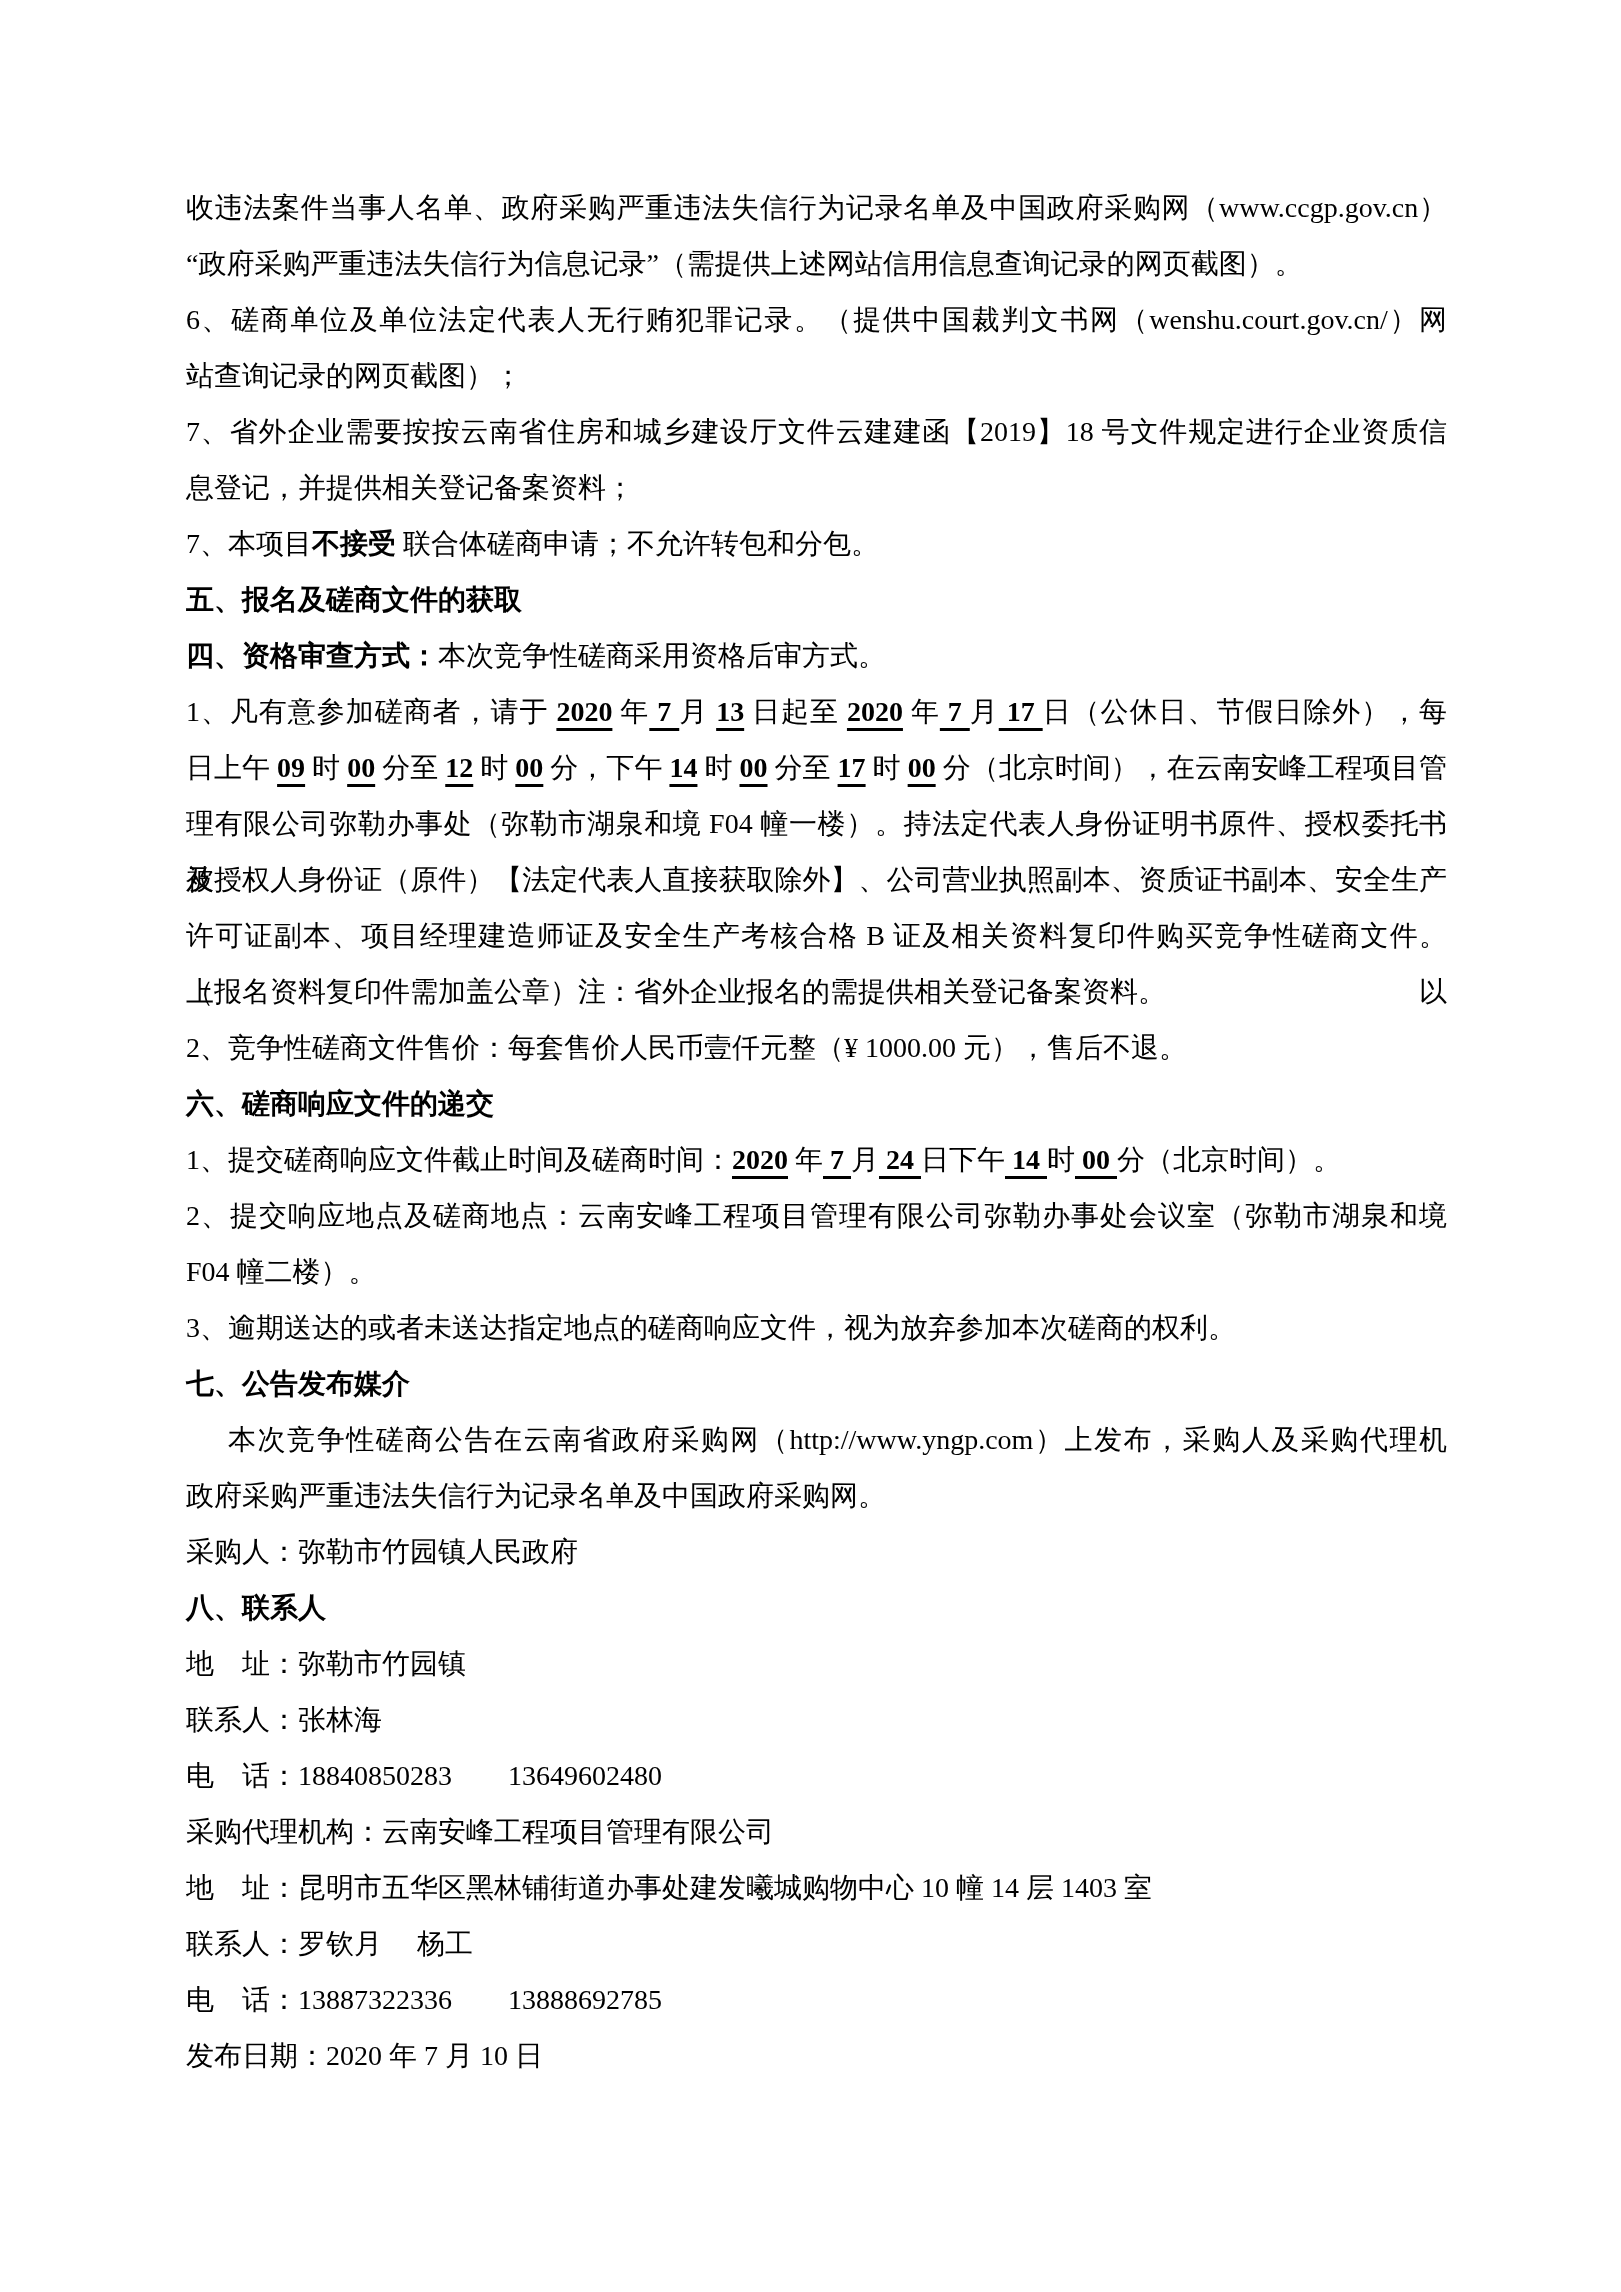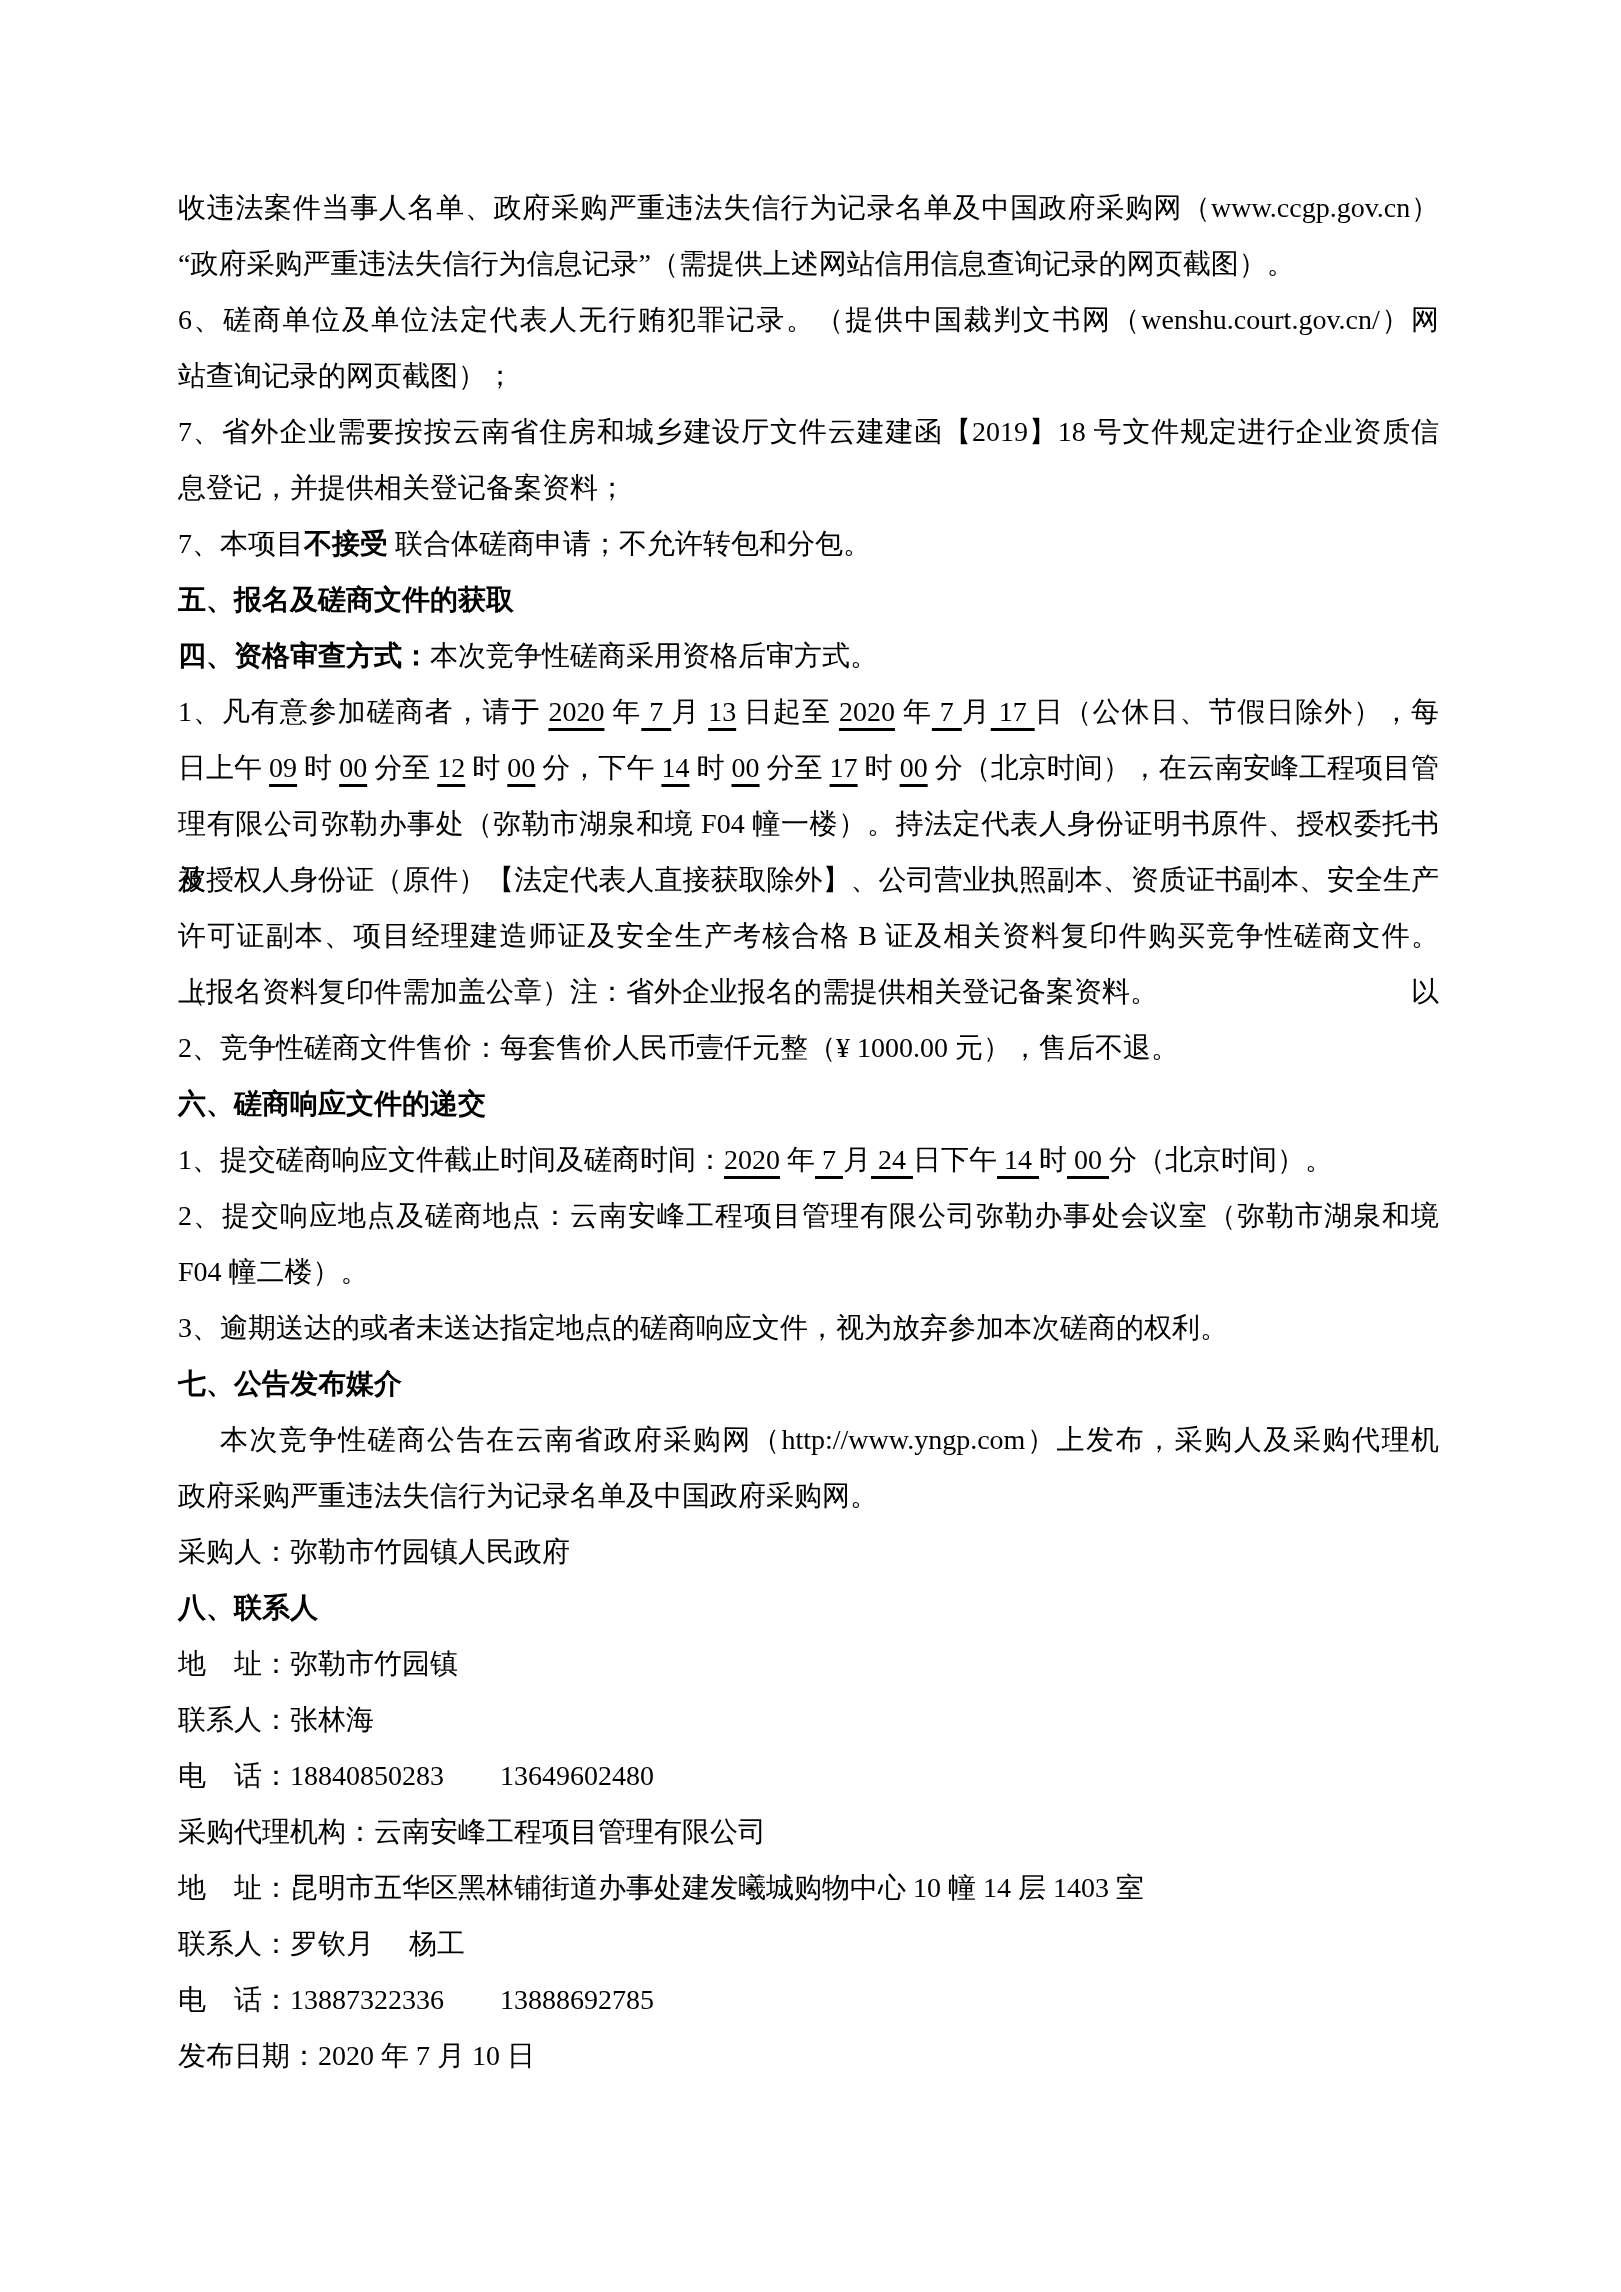--- a/index.html
+++ b/index.html
@@ -9,41 +9,42 @@
   }
   body {
     width: 1621px;
     height: 2293px;
     position: relative;
     font-family: "Liberation Serif", "DejaVu Serif", serif;
     color: #000000;
   }
   .doc-body {
     position: absolute;
-    left: 178px;
+    left: 186px;
     top: 180px;
     width: 1261px;
     font-size: 28px;
   }
   .line {
     height: 56px;
     line-height: 56px;
     text-align: left;
     overflow: visible;
   }
   .line.justify {
     text-align: justify;
     text-align-last: justify;
   }
   .run { font-weight: normal; text-decoration: none; }
   .run.b { font-weight: bold; }
   .run.u {
     text-decoration: underline;
     text-decoration-thickness: 2.5px;
     text-underline-offset: 6.9px;
+    font-weight: bold;
   }
   .run.bu {
     font-weight: bold;
     text-decoration-thickness: 2.5px;
     text-underline-offset: 6.9px;
   }
 </style>
 </head>
 <body style="background: rgb(255, 255, 255);">
 

